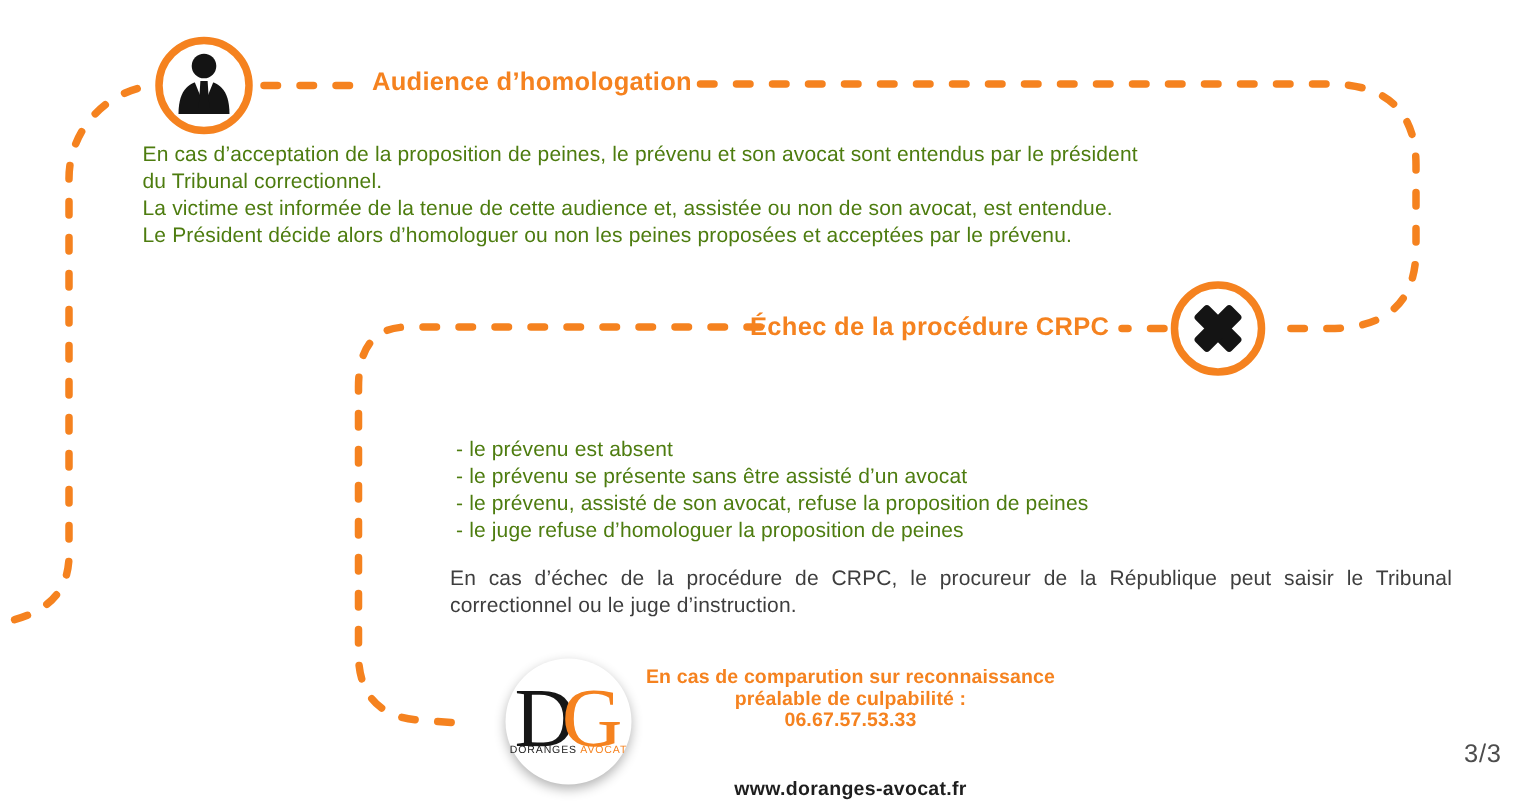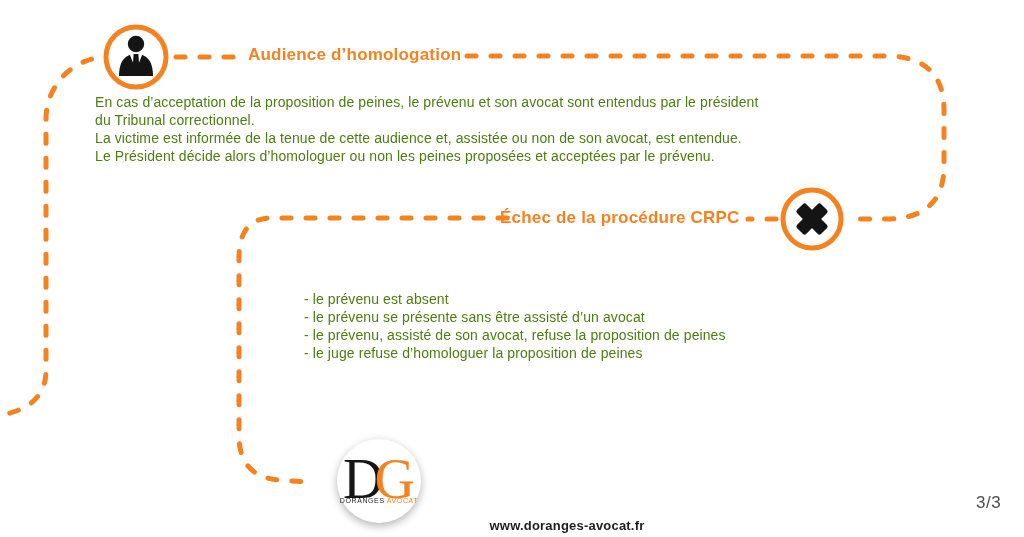--- a/index.html
+++ b/index.html
@@ -80,30 +80,35 @@
 
   <div class="abs section-title" style="left:500px;top:208px;">Échec de la procédure CRPC</div>
 
 
   <div class="abs body-text" style="left:304px;top:290px;width:680px;">- le prévenu est absent
 - le prévenu se présente sans être assisté d’un avocat
 - le prévenu, assisté de son avocat, refuse la proposition de peines
 - le juge refuse d’homologuer la proposition de peines</div>
 
   <div class="abs concl" style="left:300px;top:376px;">
+    <span class="jline">En cas d’échec de la procédure de CRPC, le procureur de la République peut saisir le Tribunal</span>
+    <span>correctionnel ou le juge d’instruction.</span>
   </div>
 
   <div class="abs logo-circle">
     <div class="logo-dg">
       <span class="d">D</span><span class="g">G</span>
     </div>
     <div class="logo-name">
       <span class="n1">DORANGES</span>
       <span class="n2">AVOCAT</span>
     </div>
   </div>
 
+  <div class="abs contact" style="left:417px;top:444px;">En cas de comparution sur reconnaissance
+préalable de culpabilité :
+06.67.57.53.33</div>
 
   <div class="abs website" style="left:417px;top:518px;">www.doranges-avocat.fr</div>
 
   <div class="abs pagenum" style="left:976px;top:493px;">3/3</div>
 
 </div>
 
 </body></html>

